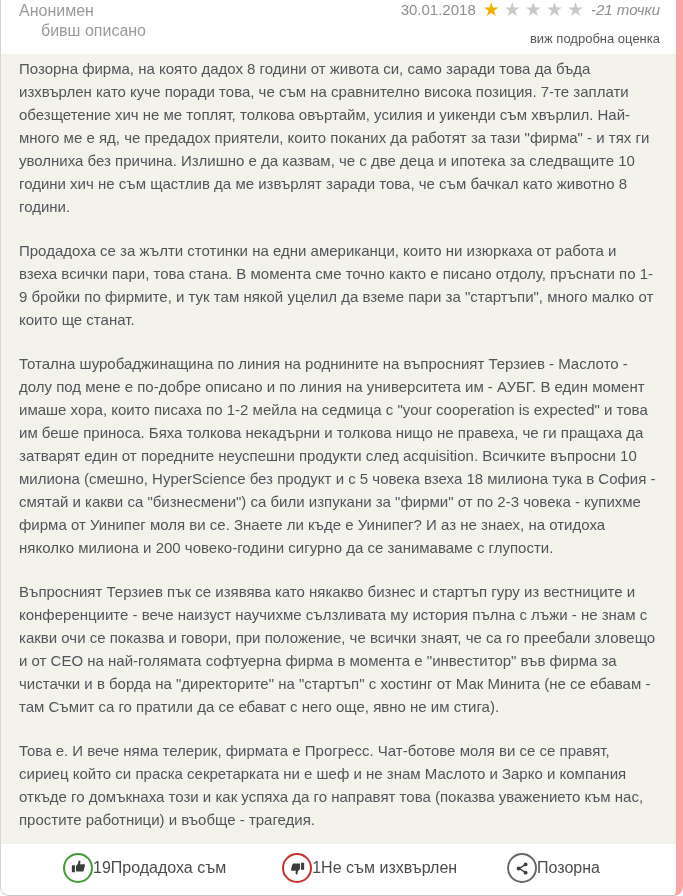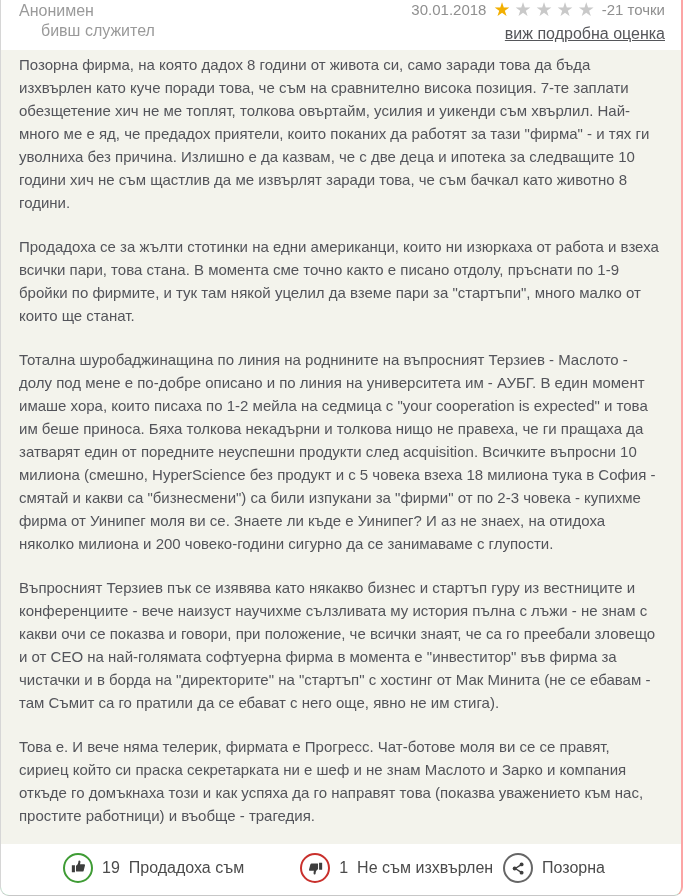--- a/index.html
+++ b/index.html
@@ -1,60 +1,60 @@
 <!DOCTYPE html>
 <html lang="bg"><head>
 <meta charset="utf-8">
 <style>
   html,body { margin:0; padding:0; background:#fff; font-family:"Liberation Sans","DejaVu Sans",sans-serif; }
   .card {
     width:683px; height:896px; box-sizing:border-box;
-    border-left:1px solid #d6d6d6; border-right:2px solid #fca5a5; border-bottom:1px solid #c7c7c7;
+    border-left:1px solid #d6d6d6; border-right:7px solid #fca5a5; border-bottom:1px solid #c7c7c7;
     border-radius:0 0 9px 9px;
     display:flex; flex-direction:column; overflow:hidden; background:#86efac;
   }
   
   .hdr { background:#fff; display:flex; justify-content:space-between; align-items:flex-start;
          padding:1px 16px 7px 18px; }
   .author-name { color:#9a9a9a; font-size:16px; line-height:20px; }
   .author-role { color:#9a9a9a; font-size:16px; line-height:20px; padding-left:22px; }
   .meta { text-align:right; }
   .meta-row { display:flex; align-items:center; justify-content:flex-end; gap:7px;
               color:#8f8f8f; font-size:15px; line-height:18px;text-align:center; }
   .stars { display:inline-flex; gap:4px; font-size:19px; line-height:17px; margin-top:-2px; }
   .star { display:inline-block; }
-  .points { color:#8f8f8f; font-size:15px; white-space:nowrap; }
-  .detail-link { display:inline-block; margin-top:6px; color:#55565a; font-size:16px;
-                 text-decoration:underline; cursor:pointer; }
+  .points { color:#8f8f8f; font-size:15px; white-space:nowrap;font-style:italic; }
+  .detail-link { display:inline-block; margin-top:12px; color:#55565a; font-size:13px;
+                 cursor:pointer; }
   
   .review-body { flex:1; background:#f3f3ec; padding:3px 18px 0 18px; overflow:hidden;
                  color:#53545a; font-size:15px; line-height:23px; }
   .review-body p { margin:0 0 21px 0; }
   
   .ftr { background:#fff; height:51px; display:flex; align-items:center;
          padding:0 0 3px 18px; box-sizing:border-box; }
-  .vote { display:flex; align-items:center; gap:9px; cursor:pointer; background:none; border:none;
+  .vote { display:flex; align-items:center; cursor:pointer; background:none; border:none;
           font-family:inherit; font-size:16px; color:#4b4b4b; padding:0; }
   .circle { width:30px; height:30px; border-radius:50%; border:2px solid #666; box-sizing:border-box;
             display:flex; align-items:center; justify-content:center; flex:0 0 auto; background:#fff; }
   .vote-up   { margin-left:44px; }
   .vote-down { margin-left:56px; }
   .share     { margin-left:auto; margin-right:76px; }
   .flip { transform:rotate(180deg); }
   .cnt { font-size:16px; }
 </style>
 </head>
 <body>
 
 <div class="card">
 
   <div class="hdr">
     <div>
       <div class="author-name">Анонимен</div>
-      <div class="author-role">бивш служител</div>
+      <div class="author-role">бивш описано</div>
     </div>
     <div class="meta">
       <div class="meta-row">
         <span>30.01.2018</span>
         <span class="stars">
             <span class="star" style="color: rgb(242, 175, 0);">★</span>
             <span class="star" style="color: rgb(201, 201, 201);">★</span>
             <span class="star" style="color: rgb(201, 201, 201);">★</span>
             <span class="star" style="color: rgb(201, 201, 201);">★</span>
             <span class="star" style="color: rgb(201, 201, 201);">★</span>

